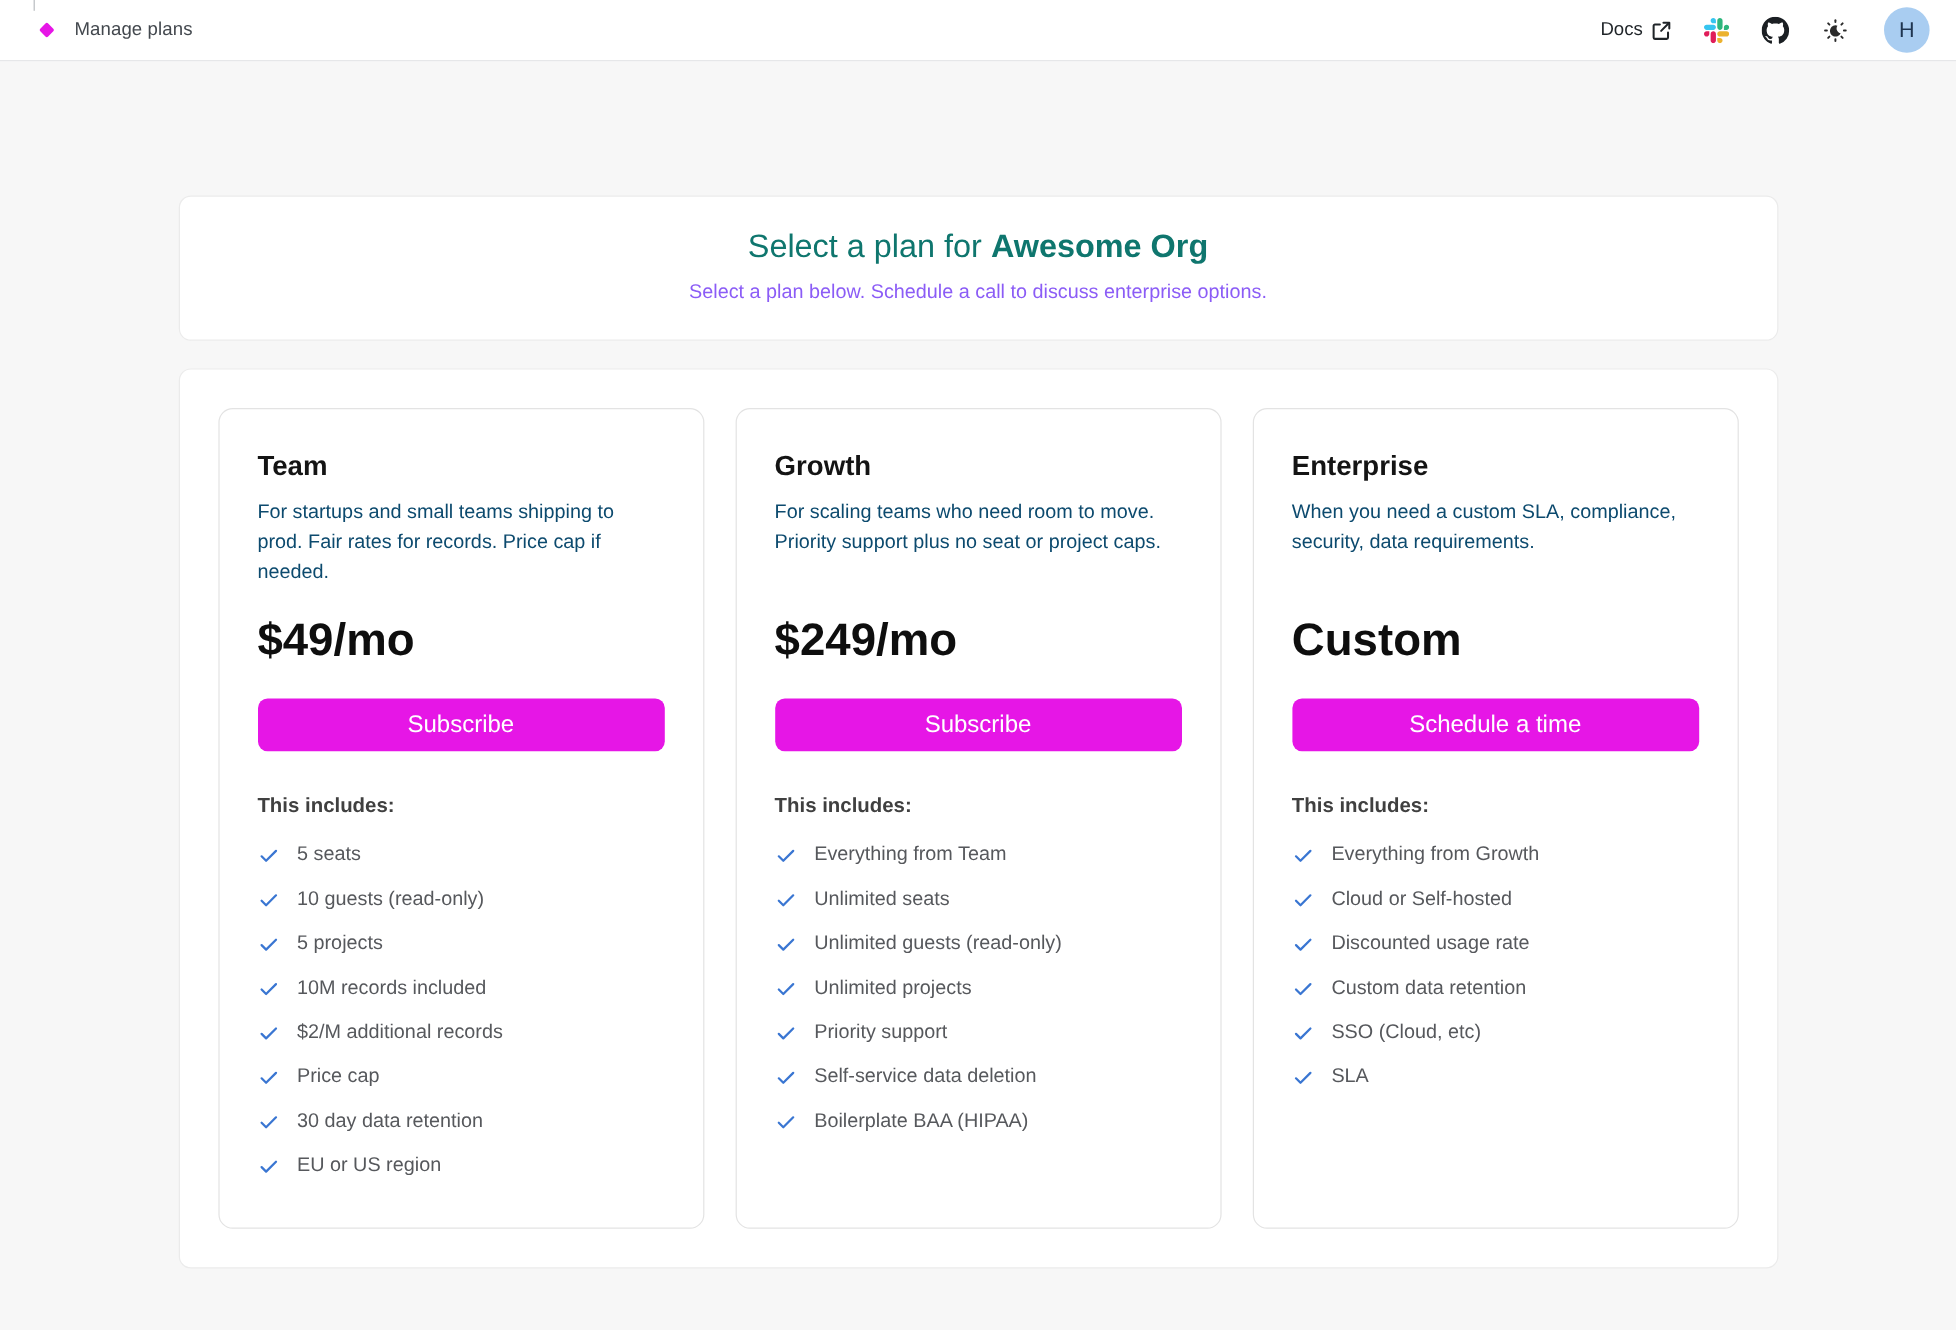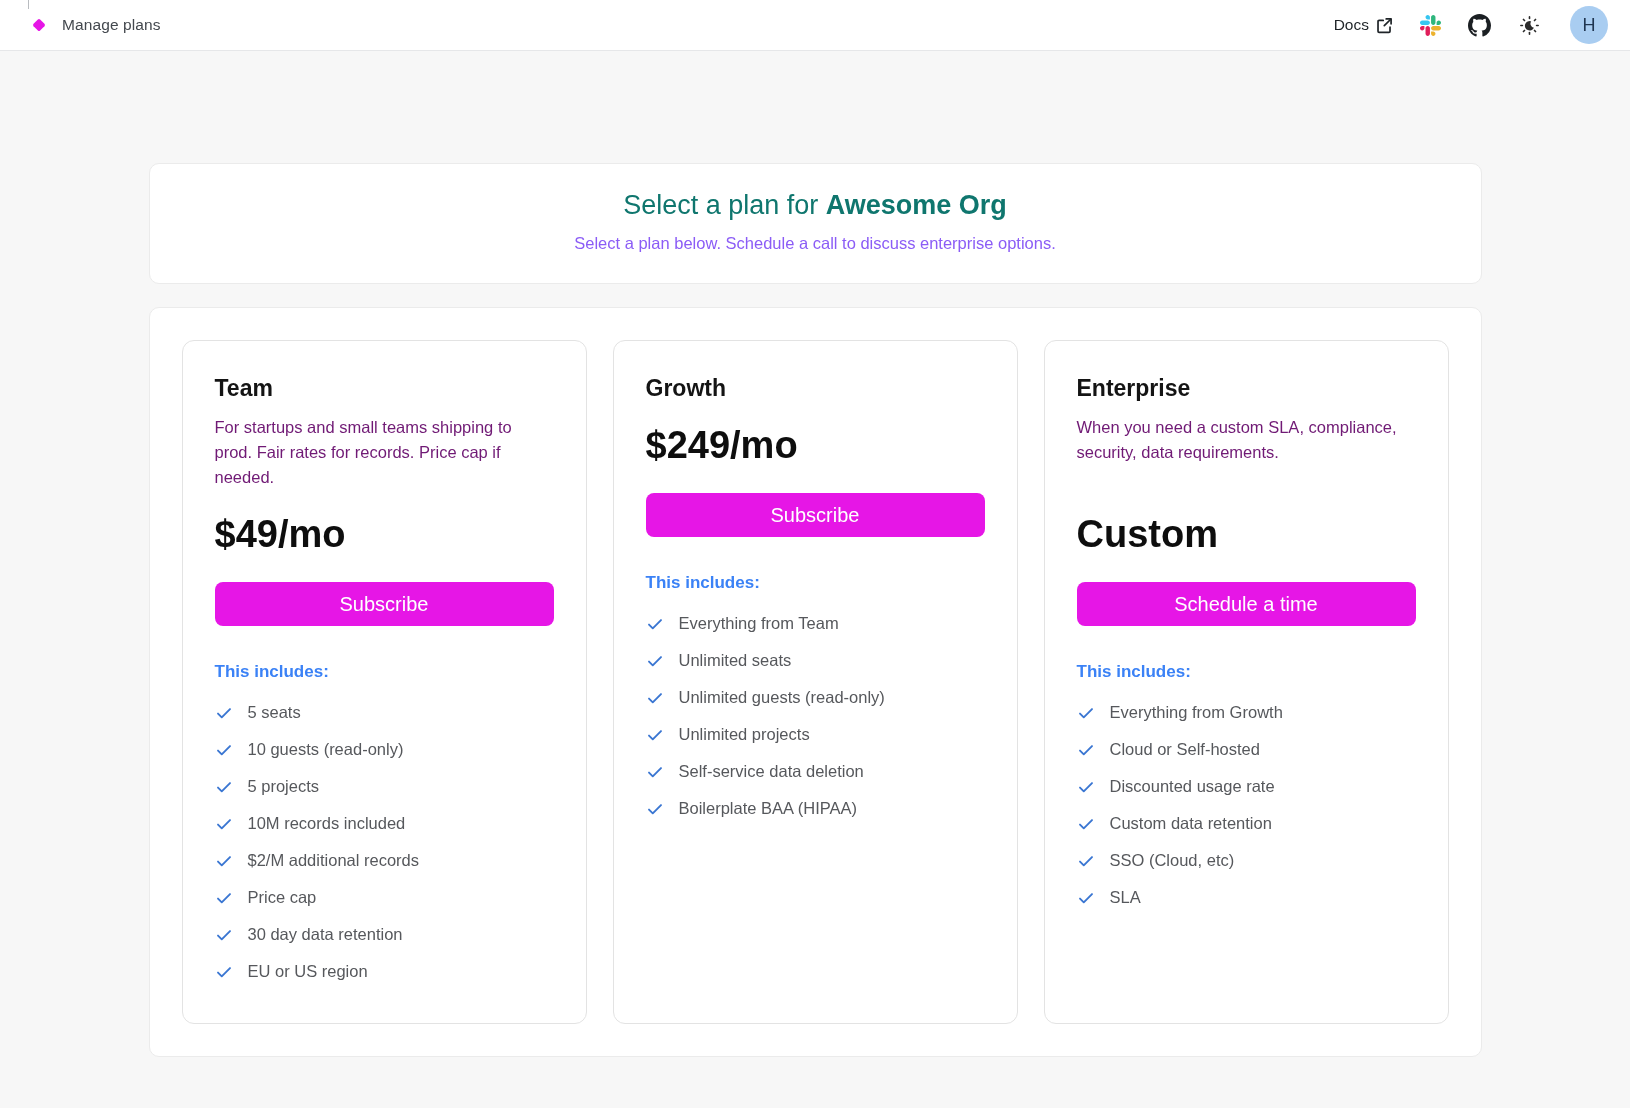--- a/index.html
+++ b/index.html
@@ -73,35 +73,35 @@
     border-radius: 12px;
     background: #ffffff;
     padding: 34px 32px 33px 32px;
     display: flex;
     flex-direction: column;
   }
   .plan-name { font-size: 23px; font-weight: 700; color: #141414; }
   .plan-desc {
     margin-top: 13px;
     font-size: 16.5px; line-height: 1.53;
-    color: #701a75;
+    color: #0c4a6e;
     min-height: 76px;
   }
   .plan-price { margin-top: 22px; font-size: 38px; font-weight: 700; color: #0e0e0e; }
   .plan-cta {
     margin-top: 26px;
     width: 100%; height: 44px;
     border: none; border-radius: 8px;
     background: var(--accent, #e616e6);
     color: #ffffff;
     font-family: Liberation Sans, sans-serif;
     font-size: 20px;
     cursor: pointer;
   }
-  .includes-label { margin-top: 36px; font-size: 17px; font-weight: 700; color: #3b82f6; }
+  .includes-label { margin-top: 36px; font-size: 17px; font-weight: 700; color: #404040; }
   .feature-list { list-style: none; margin-top: 12px; }
   .feature-item { display: flex; align-items: center; gap: 15px; height: 37px; }
   .feature-item .check { flex: 0 0 auto; display: flex; }
   .feature-text { font-size: 16.5px; color: #56585c; }
 </style>
 </head>
 <body>
 
 <header class="topbar">
   <span class="topbar-tick"></span>
@@ -233,20 +233,21 @@
                   <path d="M4 12.8l5 5L20 6.8"></path>
                 </svg>
               </span>
               <span class="feature-text">EU or US region</span>
             </li>
         </ul>
       </article>
 
       <article class="plan-card">
         <h2 class="plan-name">Growth</h2>
+        <p class="plan-desc">For scaling teams who need room to move. Priority support plus no seat or project caps.</p>
         <div class="plan-price">$249/mo</div>
         <button class="plan-cta">Subscribe</button>
         <div class="includes-label">This includes:</div>
         <ul class="feature-list">
           <li class="feature-item">
               <span class="check">
                 <svg viewBox="0 0 24 24" width="18" height="18" fill="none" stroke="var(--check,#3a76d2)" stroke-width="2.5" stroke-linecap="round" stroke-linejoin="round">
                   <path d="M4 12.8l5 5L20 6.8"></path>
                 </svg>
               </span>
@@ -268,20 +269,28 @@
               </span>
               <span class="feature-text">Unlimited guests (read-only)</span>
             </li>
           <li class="feature-item">
               <span class="check">
                 <svg viewBox="0 0 24 24" width="18" height="18" fill="none" stroke="var(--check,#3a76d2)" stroke-width="2.5" stroke-linecap="round" stroke-linejoin="round">
                   <path d="M4 12.8l5 5L20 6.8"></path>
                 </svg>
               </span>
               <span class="feature-text">Unlimited projects</span>
+            </li>
+          <li class="feature-item">
+              <span class="check">
+                <svg viewBox="0 0 24 24" width="18" height="18" fill="none" stroke="var(--check,#3a76d2)" stroke-width="2.5" stroke-linecap="round" stroke-linejoin="round">
+                  <path d="M4 12.8l5 5L20 6.8"></path>
+                </svg>
+              </span>
+              <span class="feature-text">Priority support</span>
             </li>
           <li class="feature-item">
               <span class="check">
                 <svg viewBox="0 0 24 24" width="18" height="18" fill="none" stroke="var(--check,#3a76d2)" stroke-width="2.5" stroke-linecap="round" stroke-linejoin="round">
                   <path d="M4 12.8l5 5L20 6.8"></path>
                 </svg>
               </span>
               <span class="feature-text">Self-service data deletion</span>
             </li>
           <li class="feature-item">

